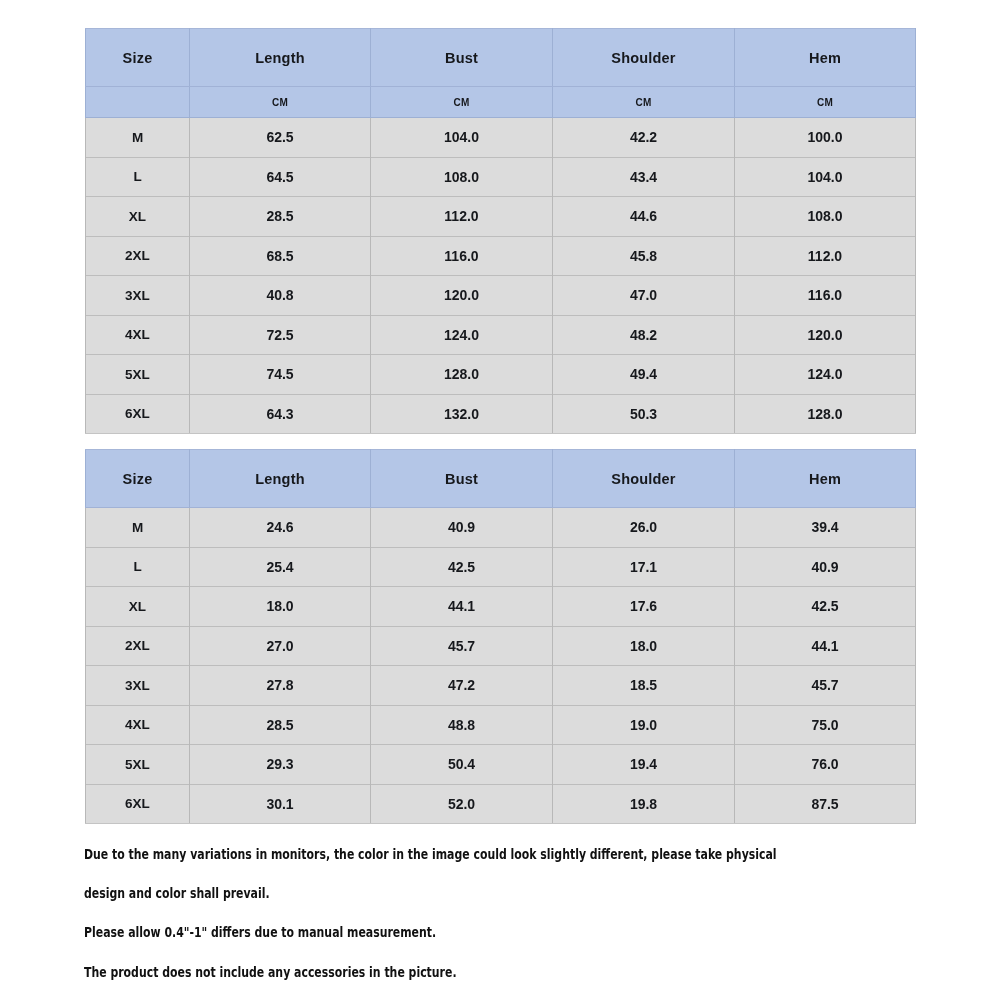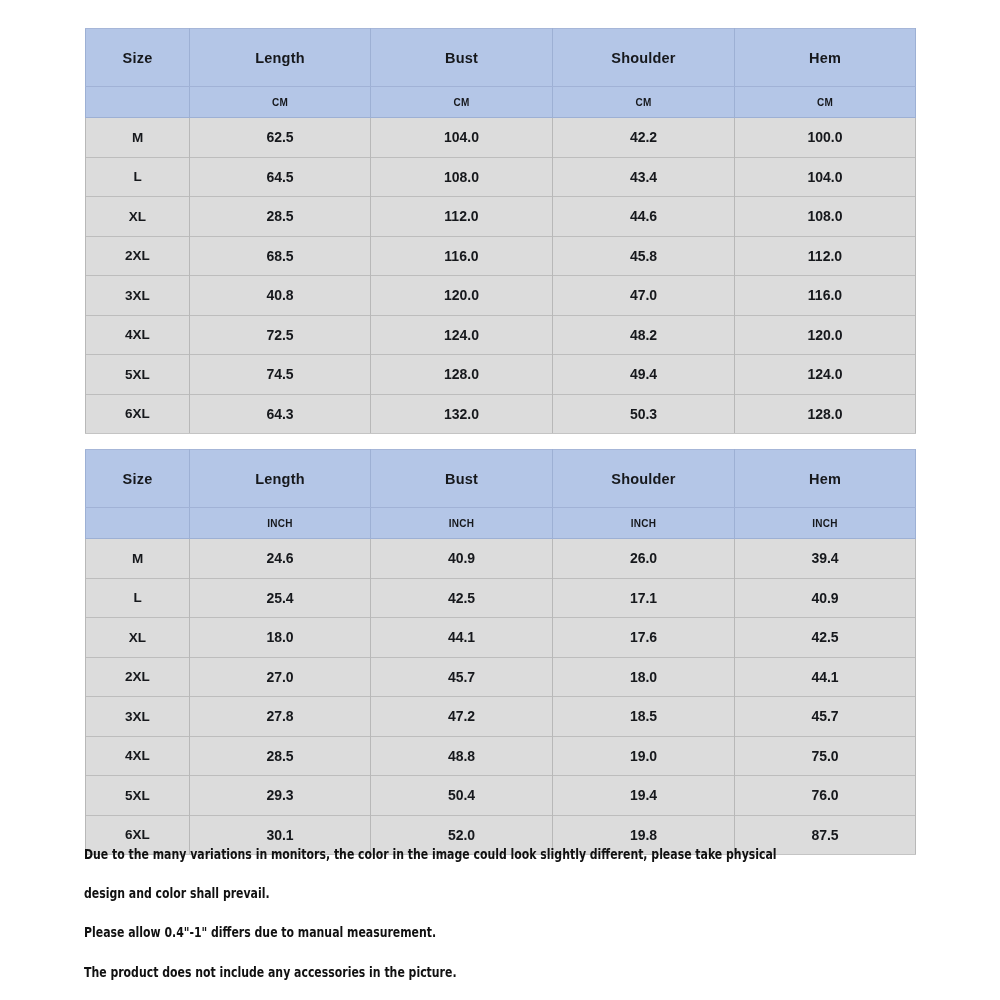--- a/index.html
+++ b/index.html
@@ -204,27 +204,20 @@
         <col class="c-hem">
     </colgroup>
     <thead>
       <tr>
         <th class="hdr-main">Size</th>
         <th class="hdr-main">Length</th>
         <th class="hdr-main">Bust</th>
         <th class="hdr-main">Shoulder</th>
         <th class="hdr-main">Hem</th>
       </tr>
-      <tr>
-        <th class="hdr-unit"></th>
-        <th class="hdr-unit">INCH</th>
-        <th class="hdr-unit">INCH</th>
-        <th class="hdr-unit">INCH</th>
-        <th class="hdr-unit">INCH</th>
-      </tr>
     </thead>
     <tbody>
       <tr>
         <td class="cell-size">M</td>
         <td>24.6</td>
         <td>40.9</td>
         <td>26.0</td>
         <td>39.4</td>
       </tr>
       <tr>

